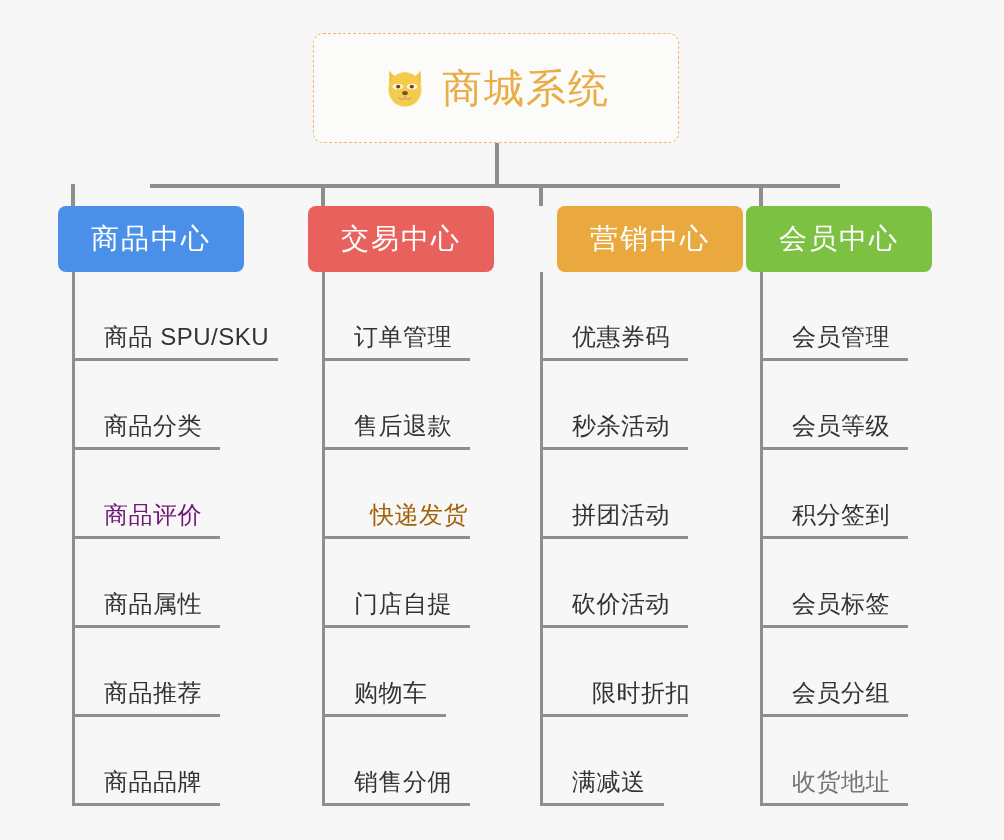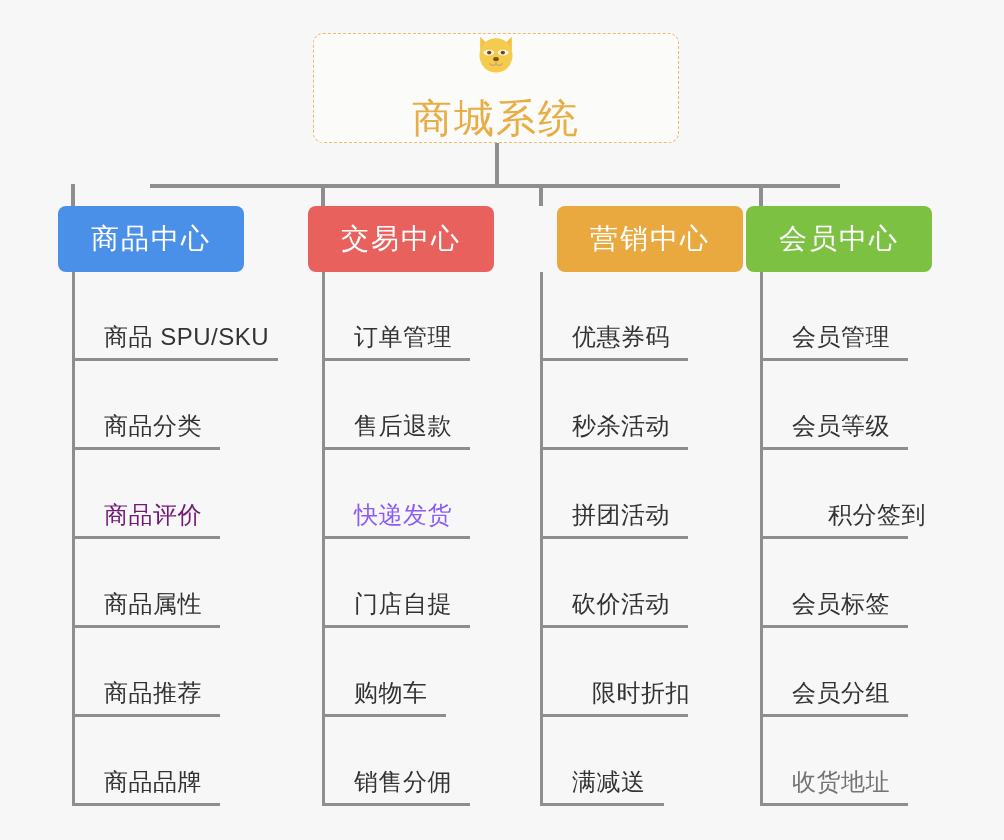--- a/index.html
+++ b/index.html
@@ -31,21 +31,20 @@
     width: 366px;
     height: 110px;
     box-sizing: border-box;
     background: #fbfbfa;
     border: 1px dashed #e9bb6a;
     border-radius: 10px;
     display: flex;
     align-items: center;
     justify-content: center;
     gap: 14px;
-    flex-direction: column;
   }
   .root-emoji {
     font-size: 42px;
     line-height: 1;
     width: 46px;
     height: 46px;
     display: block;
   }
   .root-emoji svg { display: block; }
   .root-title {
@@ -197,21 +196,21 @@
       <div class="spine" style="height: 534px; background: rgb(142, 142, 142);"></div>
       <div class="leaf">
         <span class="leaf-text" style="color: rgb(51, 51, 51);">订单管理</span>
         <div class="leaf-rule" style="width: 148px; background: rgb(142, 142, 142);"></div>
       </div>
       <div class="leaf">
         <span class="leaf-text" style="color: rgb(51, 51, 51); font-family: Liberation Mono, monospace;">售后退款</span>
         <div class="leaf-rule" style="width: 148px; background: rgb(142, 142, 142);"></div>
       </div>
       <div class="leaf">
-        <span class="leaf-text" style="color: #8b5cf6;">快递发货</span>
+        <span class="leaf-text" style="color: #a16207; margin-left: 16px;">快递发货</span>
         <div class="leaf-rule" style="width: 148px; background: rgb(142, 142, 142);"></div>
       </div>
       <div class="leaf">
         <span class="leaf-text" style="color: rgb(51, 51, 51);">门店自提</span>
         <div class="leaf-rule" style="width: 148px; background: rgb(142, 142, 142);"></div>
       </div>
       <div class="leaf">
         <span class="leaf-text" style="color: rgb(51, 51, 51);">购物车</span>
         <div class="leaf-rule" style="width: 124px; background: rgb(142, 142, 142);"></div>
       </div>
@@ -251,21 +250,21 @@
       <div class="spine" style="height: 534px; background: rgb(142, 142, 142);"></div>
       <div class="leaf">
         <span class="leaf-text" style="color: rgb(51, 51, 51);">会员管理</span>
         <div class="leaf-rule" style="width: 148px; background: rgb(142, 142, 142);"></div>
       </div>
       <div class="leaf">
         <span class="leaf-text" style="color: rgb(51, 51, 51);">会员等级</span>
         <div class="leaf-rule" style="width: 148px; background: rgb(142, 142, 142);"></div>
       </div>
       <div class="leaf">
-        <span class="leaf-text" style="color: rgb(51, 51, 51); margin-left: 36px;">积分签到</span>
+        <span class="leaf-text" style="color: rgb(51, 51, 51);">积分签到</span>
         <div class="leaf-rule" style="width: 148px; background: rgb(142, 142, 142);"></div>
       </div>
       <div class="leaf">
         <span class="leaf-text" style="color: rgb(51, 51, 51);">会员标签</span>
         <div class="leaf-rule" style="width: 148px; background: rgb(142, 142, 142);"></div>
       </div>
       <div class="leaf">
         <span class="leaf-text" style="color: rgb(51, 51, 51);">会员分组</span>
         <div class="leaf-rule" style="width: 148px; background: rgb(142, 142, 142);"></div>
       </div>

